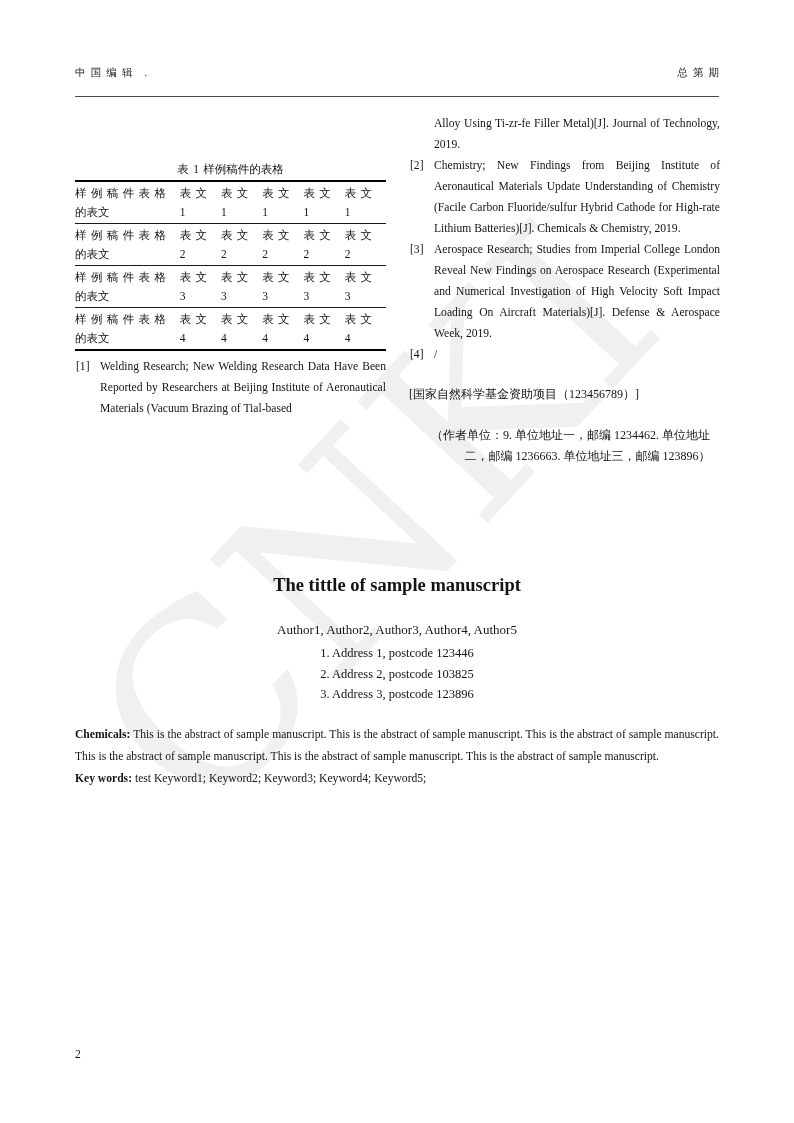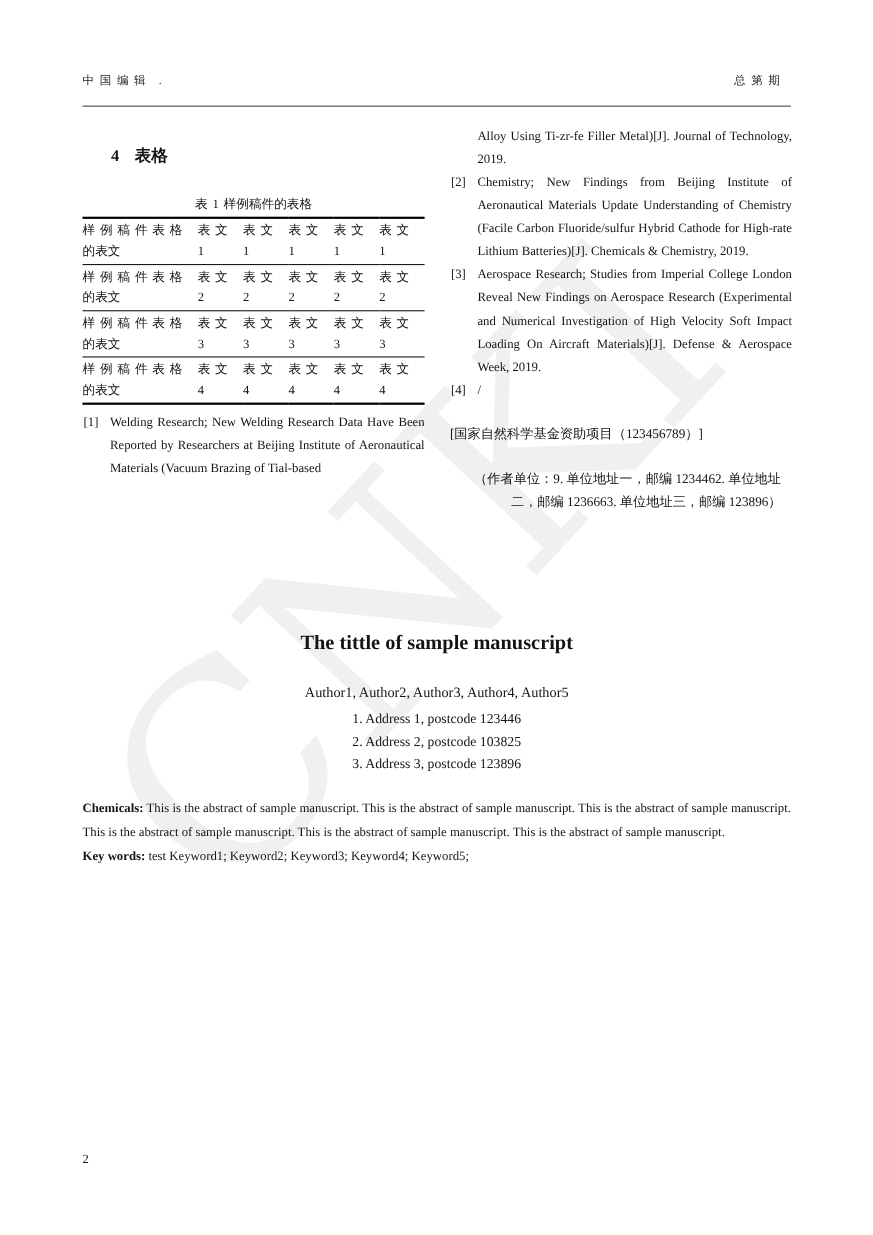--- a/index.html
+++ b/index.html
@@ -17,21 +17,21 @@
     position:absolute; left:375px; top:520px;
     transform:translate(-50%,-50%) rotate(-47deg);
     font-family:"DejaVu Serif","Liberation Serif",serif;
     font-size:245px; font-weight:normal; line-height:1;
     color:#000; opacity:0.055; white-space:nowrap;
     z-index:0; pointer-events:none; user-select:none;
   }
   .content { position:relative; z-index:1; }
   
   .running-head {
-    position:absolute; left:75px; right:85px; top:66px;
+    position:absolute; left:75px; right:75px; top:66px;
     display:flex; justify-content:space-between;
     font-size:10.5px; word-spacing:2.5px; color:#1c1c1c;text-align:right;
   }
   .running-head .dot { margin-left:12px; }
   .header-rule {
     position:absolute; left:75px; right:75px; top:96px;
     border-top:1.6px solid #4a4a4a; height:0;
   }
   
   .col-left  { position:absolute; left:75px;  top:134px; width:311px; }
@@ -105,23 +105,20 @@
     <div class="running-head">
       <span>
         <span>中 国 编 辑</span><span class="dot">.</span>
       </span>
       <span>总 第 期</span>
     </div>
     <div class="header-rule"></div>
 
     <div class="col-left">
 
-      <div class="section-heading">
-        <span class="num">4</span><span>表格</span>
-      </div>
 
       <div class="table-caption">表 1 样例稿件的表格</div>
 
       <table class="sample-table">
         <tbody>
           <tr>
             <td class="row-label">
               <div>样 例 稿 件 表 格</div>
               <div>的表文</div>
             </td>

